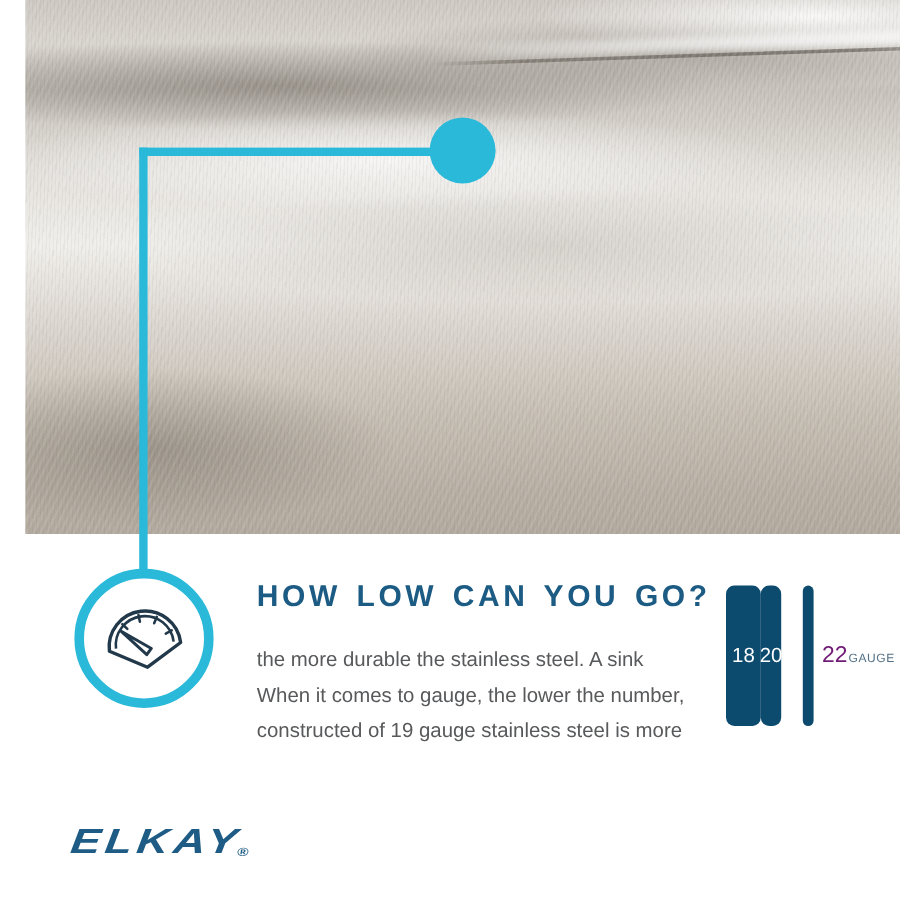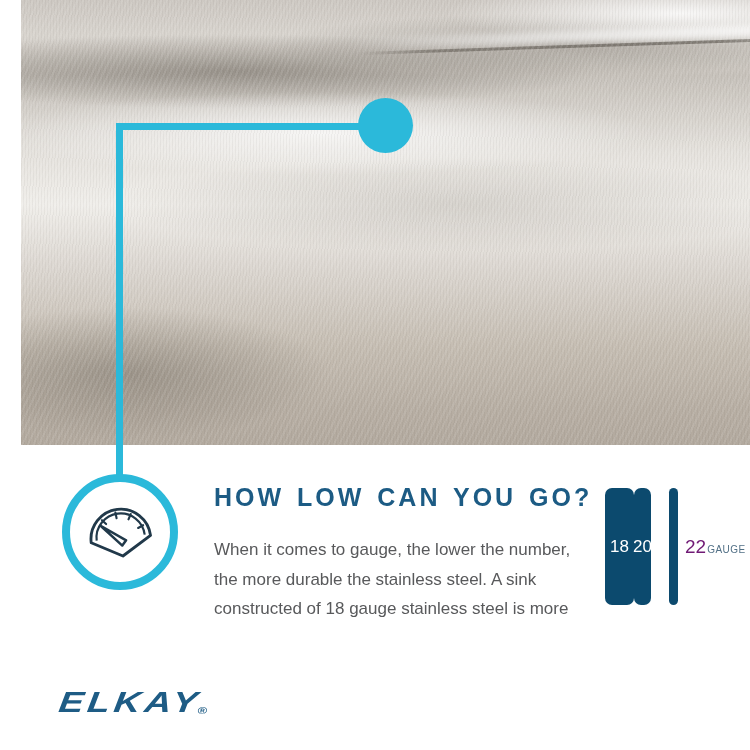--- a/index.html
+++ b/index.html
@@ -103,23 +103,23 @@
       <path d="M49.6,22.1 L48.9,14.1" stroke="#21394A" stroke-width="3" stroke-linecap="round"></path>
       <path d="M66,25.8 L70,18.8" stroke="#21394A" stroke-width="3" stroke-linecap="round"></path>
       <path d="M78,39.5 L85.4,36.5" stroke="#21394A" stroke-width="3" stroke-linecap="round"></path>
 
       <path d="M26,30 L52.9,61.3 L59.1,54.7 Z" stroke="#21394A" stroke-width="3.5" stroke-linejoin="round" fill="#ffffff"></path>
     </svg>
   </div>
 
   <div class="heading">HOW LOW CAN YOU GO?</div>
   <div class="bodytext">
+    <div>the more durable the stainless steel. A sink</div>
     <div>When it comes to gauge, the lower the number,</div>
-    <div>the more durable the stainless steel. A sink</div>
-    <div>constructed of 18 gauge stainless steel is more</div>
+    <div>constructed of 19 gauge stainless steel is more</div>
   </div>
 
   <div class="bars">
     <div class="bar bar-18">
       <span class="bar-label">18</span>
     </div>
     <div class="bar bar-20">
       <span class="bar-label">20</span>
     </div>
     <div class="bar bar-22"></div>

